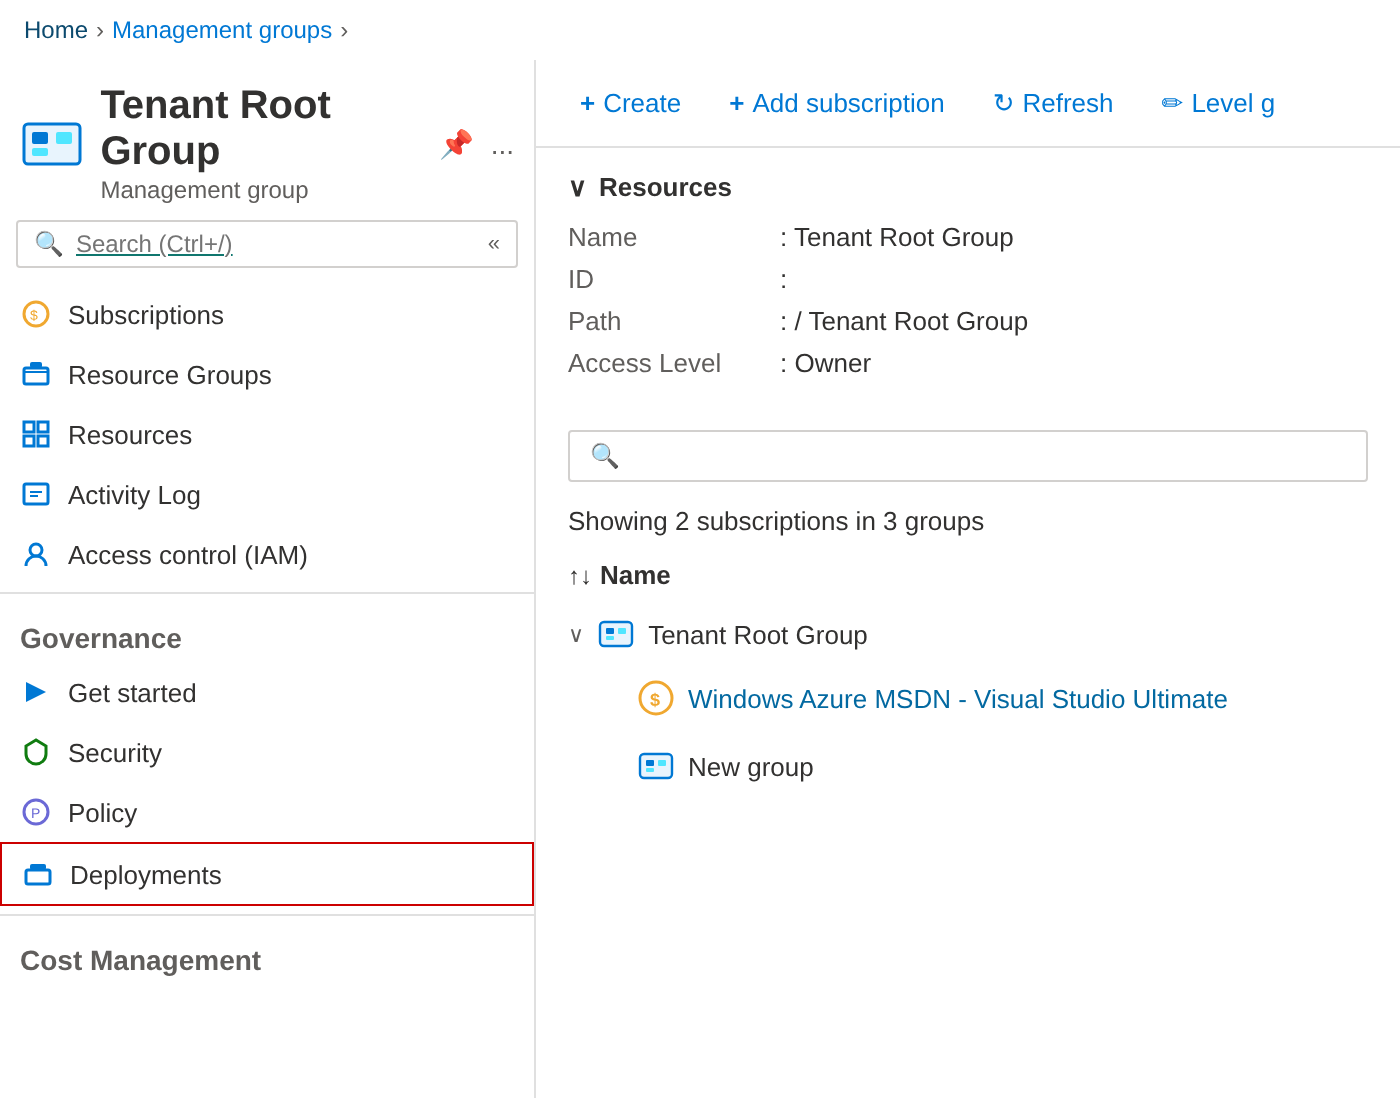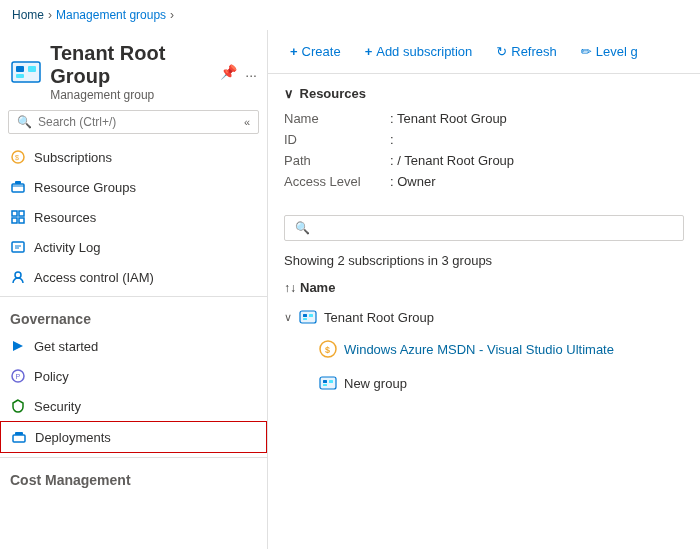--- a/index.html
+++ b/index.html
@@ -14,21 +14,21 @@
 
     
     .sidebar { width: 268px; min-width: 268px; border-right: 1px solid #e0e0e0; display: flex; flex-direction: column; overflow-y: auto; }
     .sidebar-header { padding: 12px 10px 8px; }
     .sidebar-title { font-size: 20px; font-weight: 600; color: #323130; }
     .sidebar-subtitle { font-size: 12px; color: #605e5c; }
     .sidebar-icon-title { display: flex; align-items: center; gap: 8px; }
     .title-icon { width: 36px; height: 36px; display: flex; align-items: center; justify-content: center; }
 
     .search-box { display: flex; align-items: center; border: 1px solid #d2d0ce; margin: 0 8px 8px; padding: 4px 8px; gap: 6px; border-radius: 2px; }
-    .search-box input { border: none; outline: none; font-size: 12px; color: #be185d; width: 140px; background: transparent; }
+    .search-box input { border: none; outline: none; font-size: 12px; color: #0f766e; width: 140px; background: transparent; text-decoration: underline; }
     .search-collapse { margin-left: auto; color: #605e5c; font-size: 11px; cursor: pointer; }
 
     .nav-item { display: flex; align-items: center; gap: 8px; padding: 7px 10px; cursor: pointer; font-size: 13px; color: #323130; }
     .nav-item.active { background: #e8f0fe; border-left: 2px solid #0078d4; }
     .nav-icon { width: 16px; height: 16px; display: flex; align-items: center; justify-content: center; flex-shrink: 0; }
 
     .section-label { padding: 10px 10px 4px; font-size: 14px; font-weight: 600; color: #605e5c; text-transform: none; }
 
     .nav-item.highlighted { border: 1.5px solid #c00; }
 
@@ -163,34 +163,34 @@
         <svg width="14" height="14" viewBox="0 0 14 14">
             <polygon points="2,2 12,7 2,12" fill="#0078d4"></polygon>
           </svg>
       </div>
       <span>Get started</span>
     </div>
 
     <div class="nav-item">
       <div class="nav-icon">
         <svg width="14" height="14" viewBox="0 0 14 14">
+            <path d="M7 1L2 4v4c0 3 2.5 5 5 5s5-2 5-5V4z" fill="none" stroke="#107c10" stroke-width="1.5"></path>
+          </svg>
+      </div>
+      <span>Security</span>
+    </div>
+
+    <div class="nav-item">
+      <div class="nav-icon">
+        <svg width="14" height="14" viewBox="0 0 14 14">
             <circle cx="7" cy="7" r="6" fill="none" stroke="#6b69d6" stroke-width="1.5"></circle>
             <text x="4.5" y="10" font-size="7" fill="#6b69d6">P</text>
           </svg>
       </div>
       <span>Policy</span>
-    </div>
-
-    <div class="nav-item">
-      <div class="nav-icon">
-        <svg width="14" height="14" viewBox="0 0 14 14">
-            <path d="M7 1L2 4v4c0 3 2.5 5 5 5s5-2 5-5V4z" fill="none" stroke="#107c10" stroke-width="1.5"></path>
-          </svg>
-      </div>
-      <span>Security</span>
     </div>
 
     <div class="nav-item highlighted" style="border:1.5px solid #c00;">
       <div class="nav-icon">
         <svg width="14" height="14" viewBox="0 0 14 14">
             <rect x="1" y="5" width="12" height="7" rx="1" fill="none" stroke="#0078d4" stroke-width="1.5"></rect>
             <rect x="3" y="2" width="8" height="3" rx="1" fill="#0078d4"></rect>
           </svg>
       </div>
       <span>Deployments</span>

